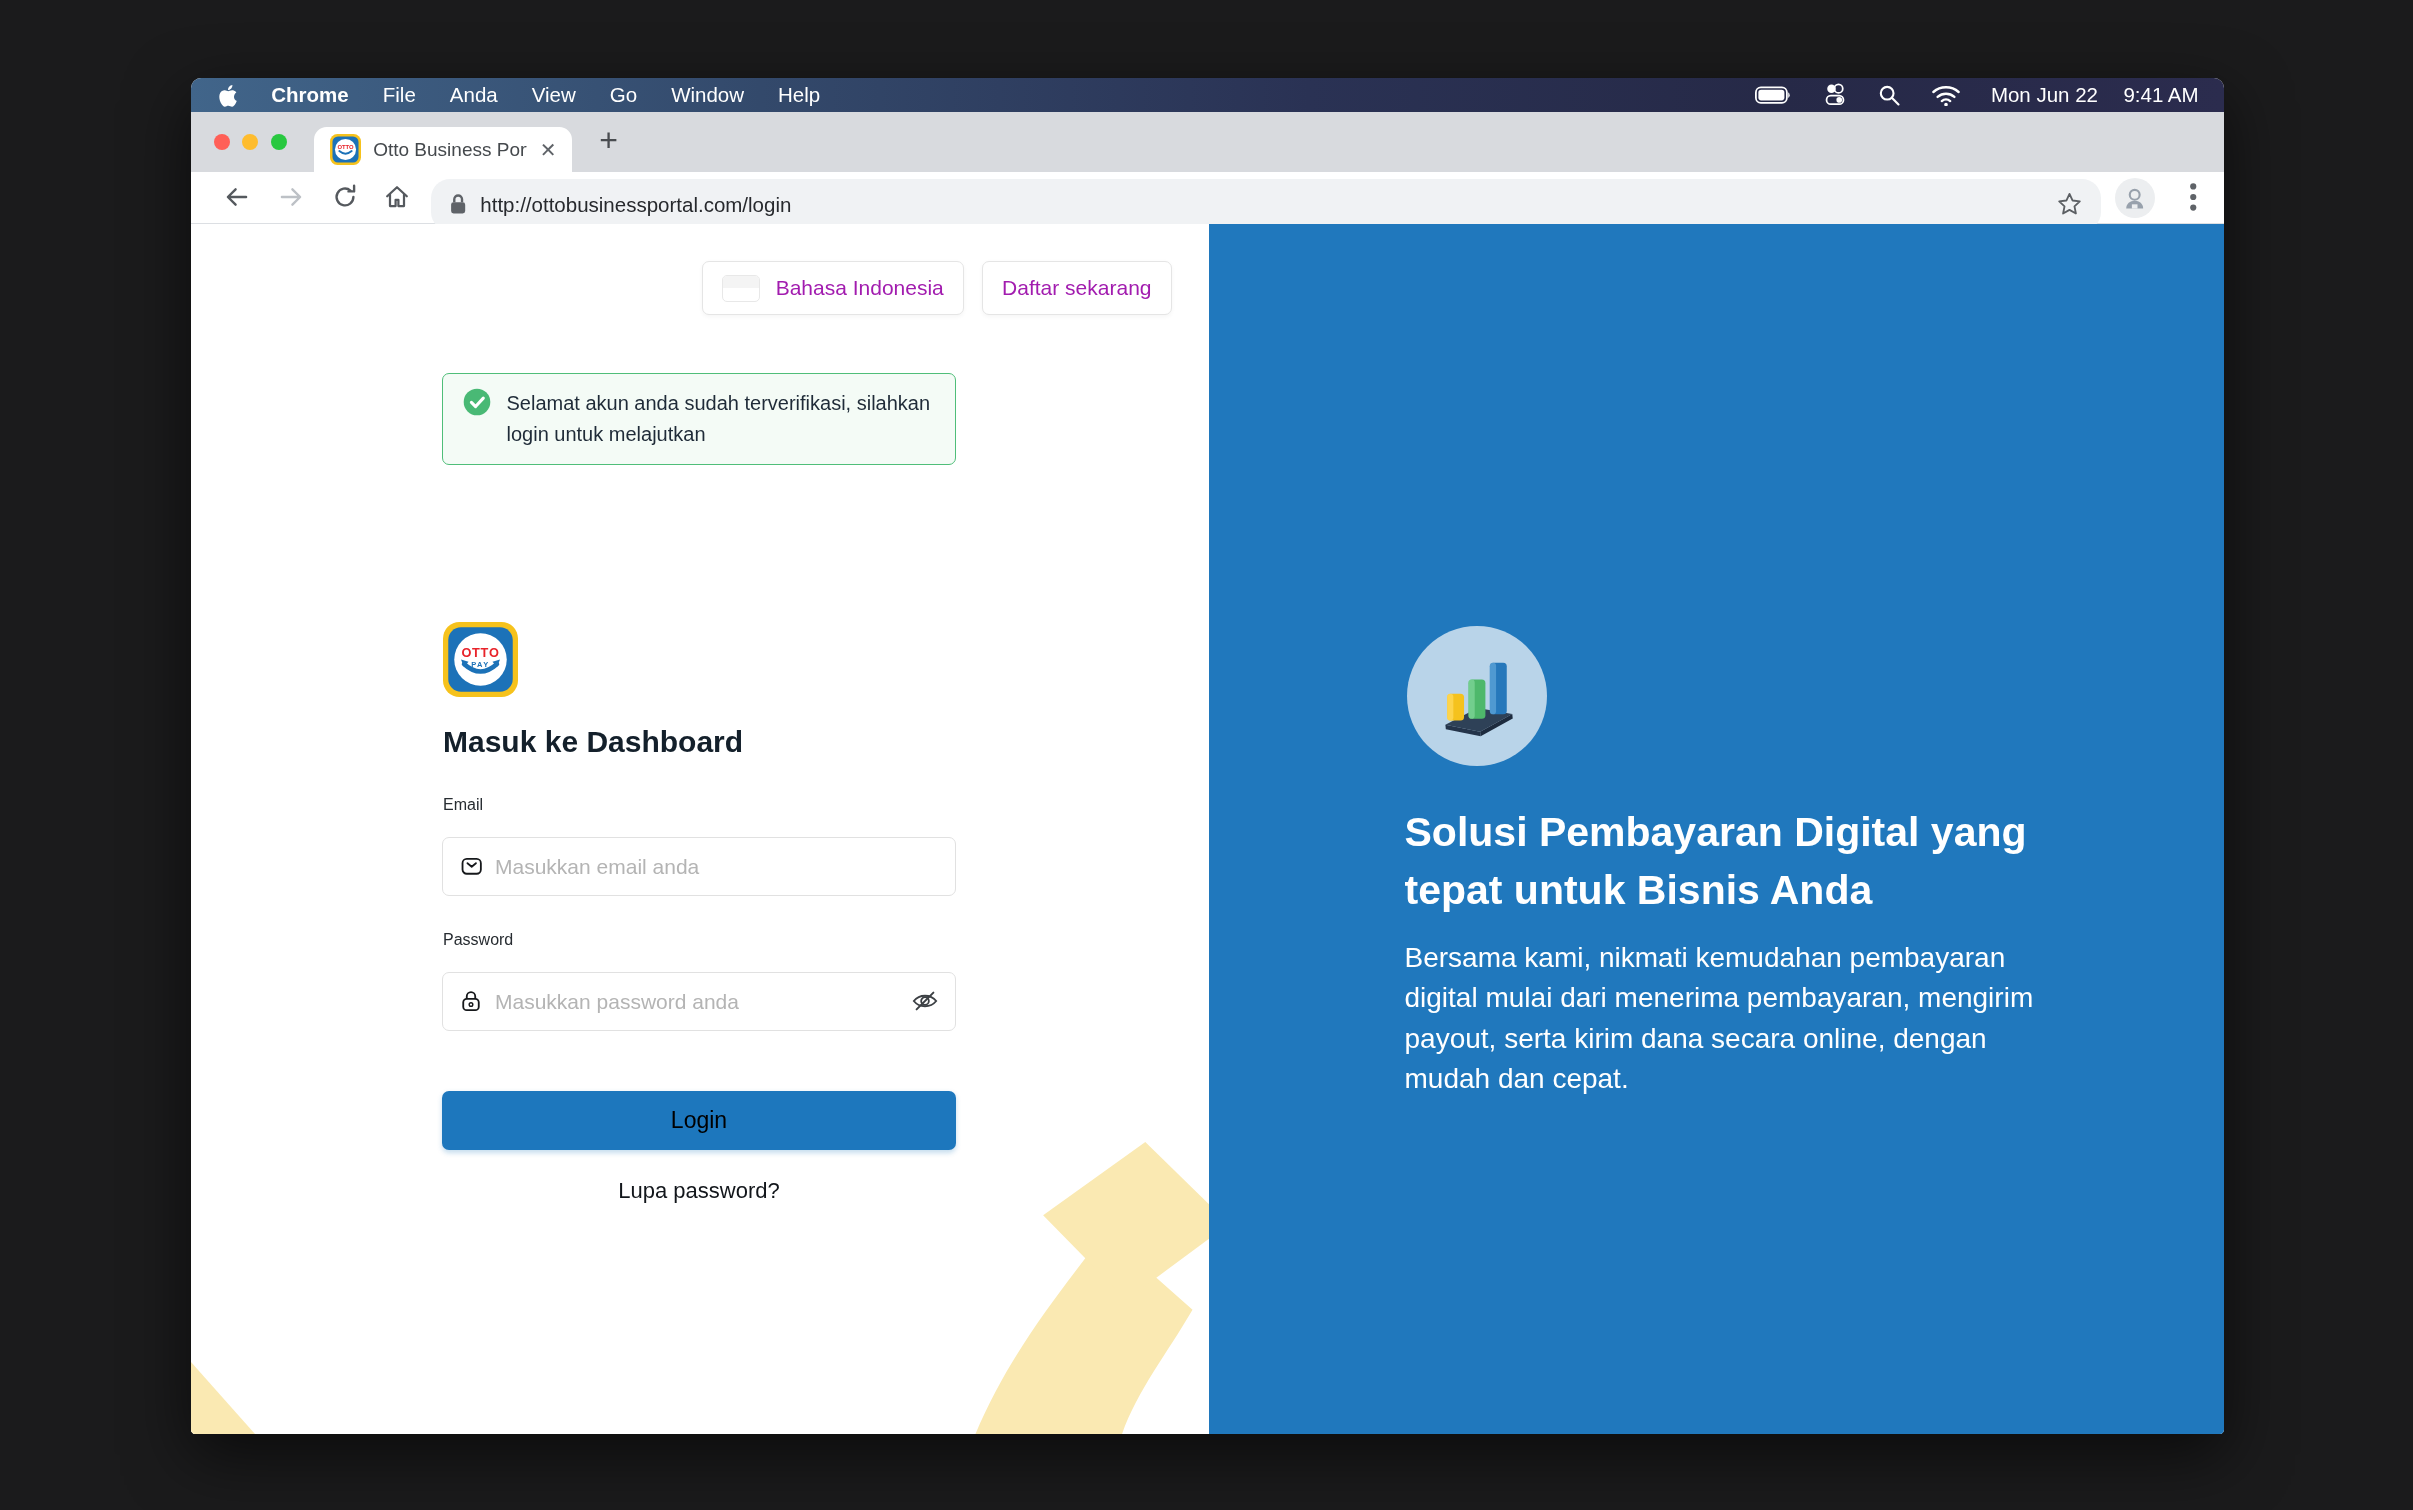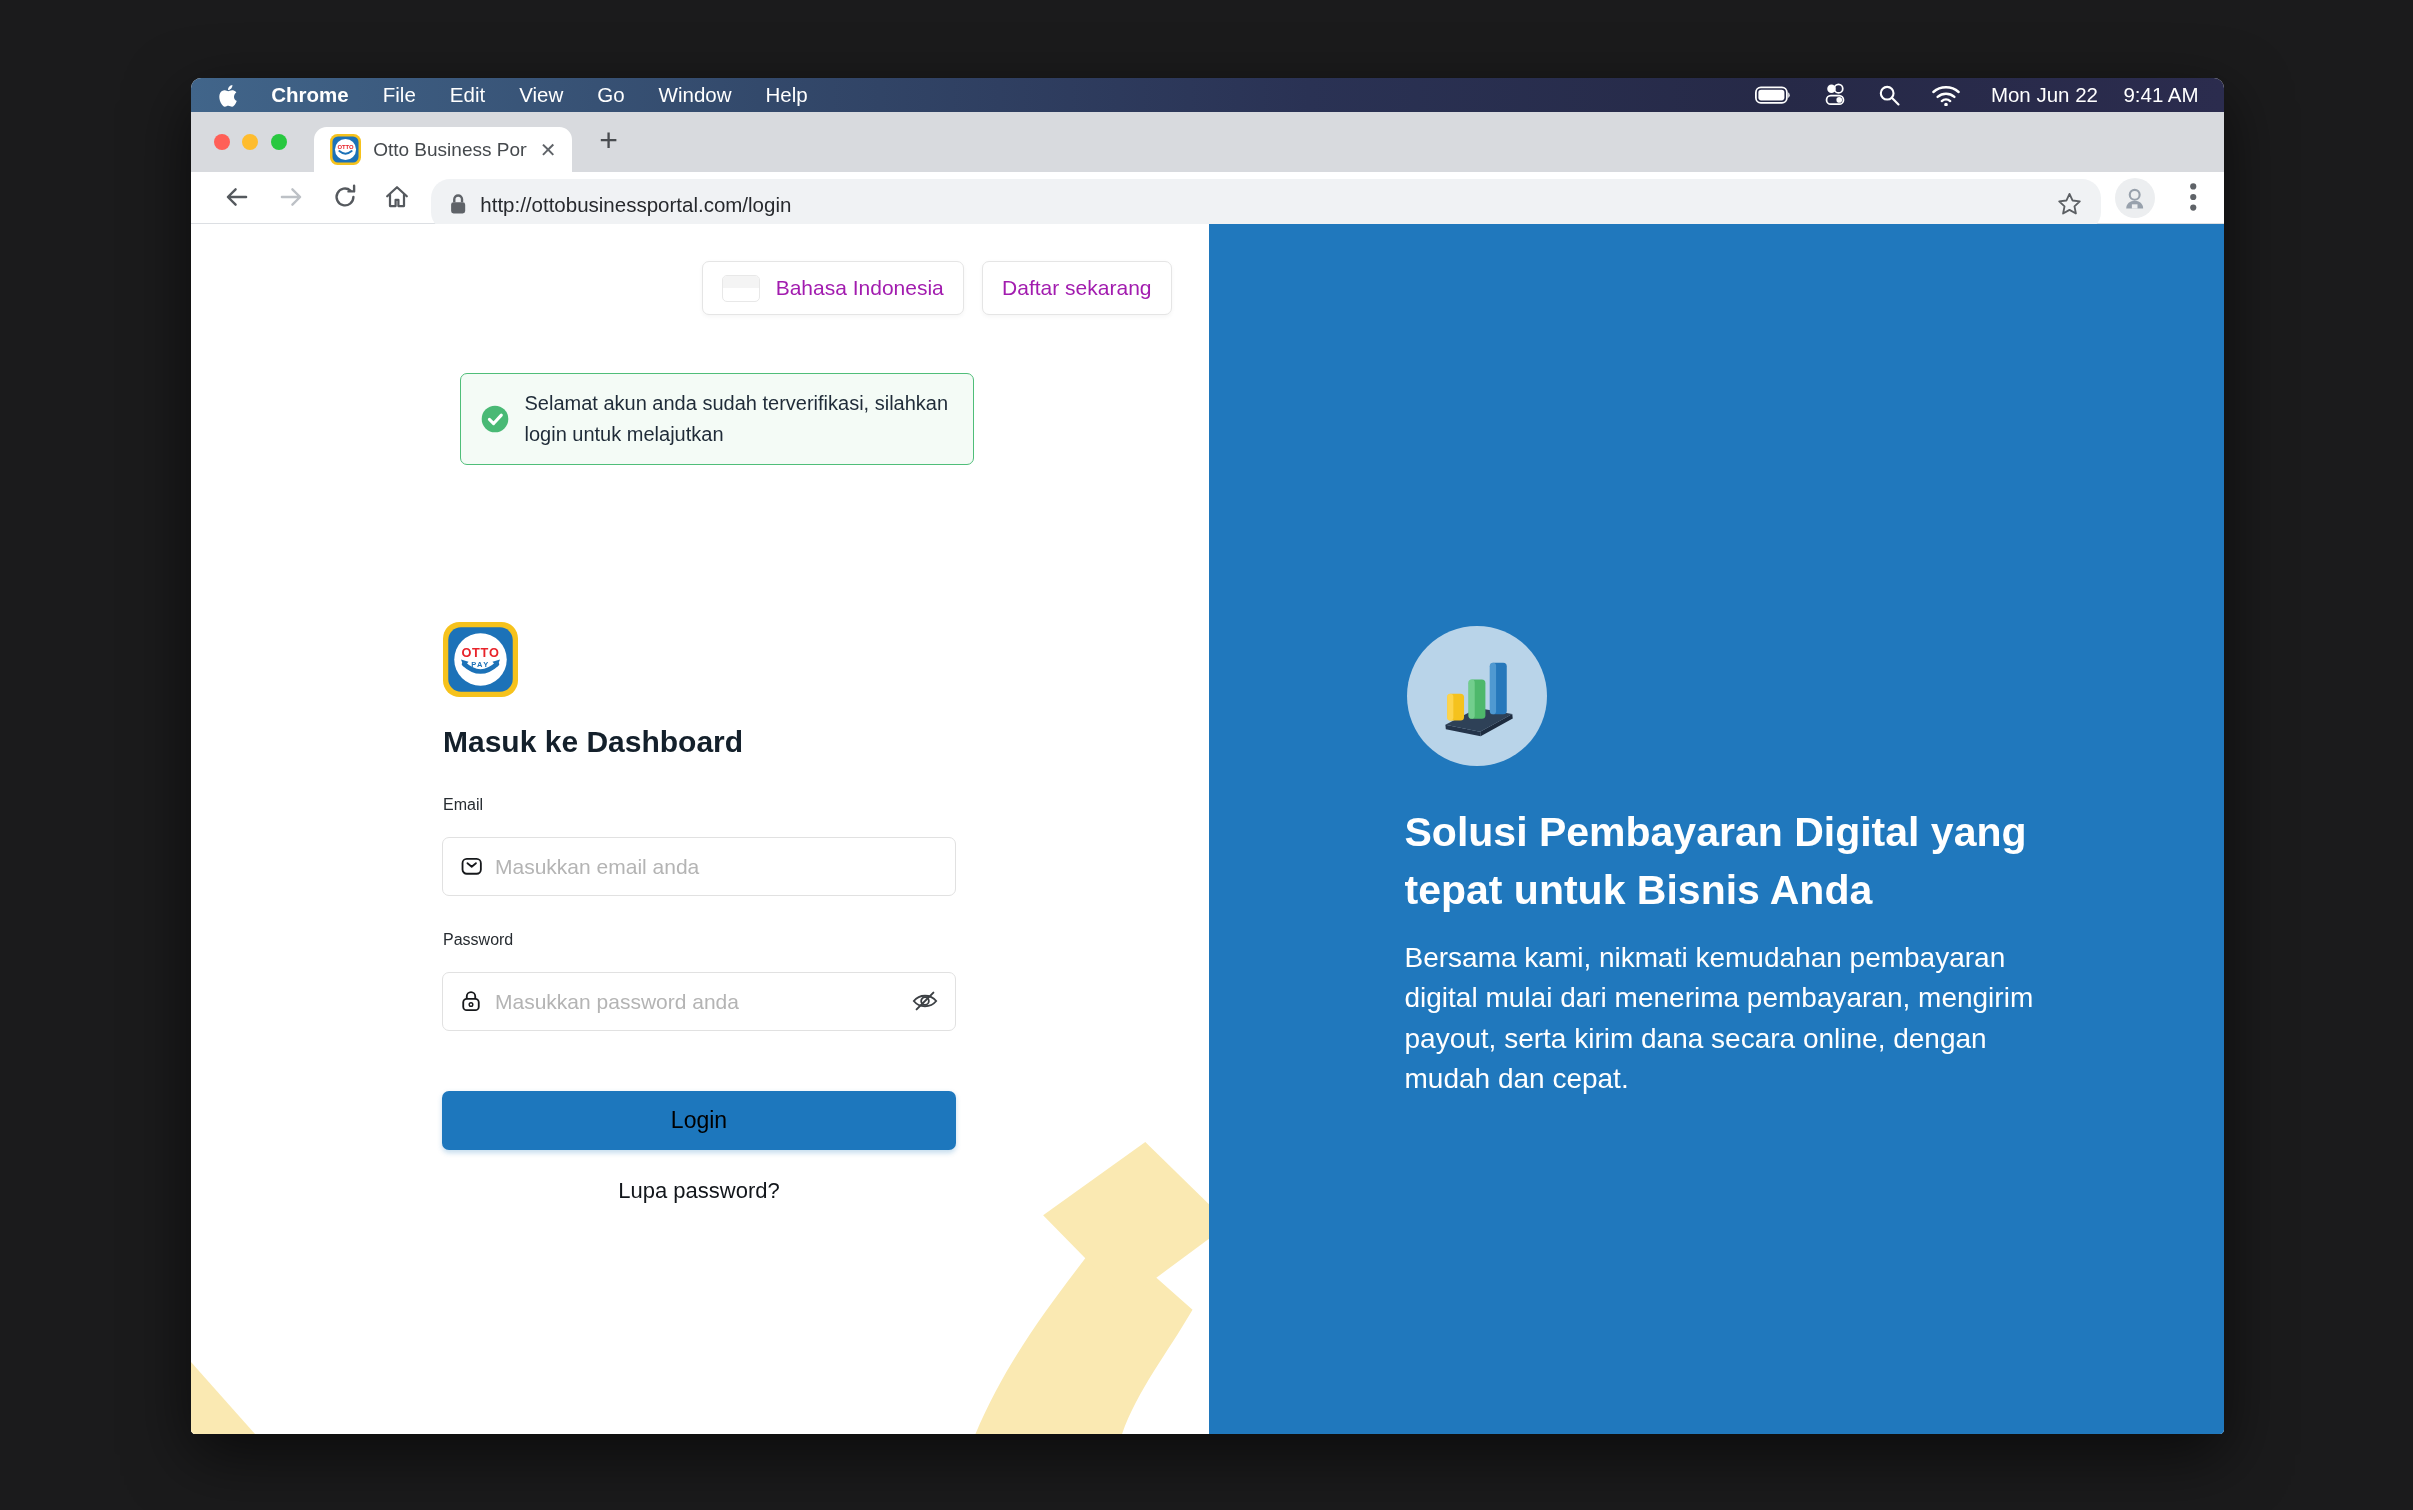--- a/index.html
+++ b/index.html
@@ -52,21 +52,21 @@
 
   .top-buttons { position:absolute; top:37px; right:37px; display:flex; gap:18.3px; }
   .pill-btn { height:54px; background:#fff; border:1.4px solid #e5e5e5; border-radius:7px;
               display:flex; align-items:center; gap:15.5px; padding:0 19px; font-size:21px; color:#a21caf;
               box-shadow:0 1.4px 4.2px rgba(0,0,0,.04); cursor:pointer; }
   .flag { width:38px; height:27px; border-radius:5px; overflow:hidden; border:0.7px solid #e8e8e8; }
   .flag .red { height:50%; background:#e0161c; } .flag .white { height:50%; background:#f4f4f4; }
 
   .alert { position:absolute; left:251px; top:149px; width:514px; min-height:85px;
            border:1.4px solid #4fbe79; background:#f4fbf6; border-radius:7px;
-           display:flex; align-items:center; gap:15.5px; padding:14px 20px;margin-left:18px; }
+           display:flex; gap:15.5px; padding:14px 20px; }
   .alert-text { font-size:20px; line-height:1.55; color:#1f2b38; }
   .check-badge { flex:0 0 28px; }
 
   .brand-logo { position:absolute; left:252px; top:398px; width:75px; height:75px; }
   .form-heading { position:absolute; left:252px; top:501px; font-size:30px; font-weight:700; color:#14202b; }
 
   .field-label { position:absolute; left:252px; font-size:16px; color:#272c31; }
   .lbl-email { top:572px; } .lbl-password { top:707px; }
   .field { position:absolute; left:251px; width:514px; height:59px; }
   .fld-email { top:613px; } .fld-password { top:748px; }
@@ -103,21 +103,21 @@
 
     <div class="menubar">
       <div class="menubar-left">
         <span class="mi apple-glyph">
           <svg width="18.3" height="22" viewBox="0 0 26 31">
               <path fill="#fff" d="M21.3 16.4c0-4 3.3-5.9 3.4-6-1.8-2.7-4.7-3-5.7-3.1-2.4-.2-4.7 1.4-5.9 1.4-1.2 0-3.1-1.4-5.1-1.3C5.4 7.5 3 8.9 1.7 11.2c-2.7 4.7-.7 11.7 1.9 15.5 1.3 1.9 2.8 4 4.8 3.9 1.9-.1 2.7-1.2 5-1.2s3 1.2 5.1 1.2c2.1 0 3.4-1.9 4.7-3.8 1.5-2.2 2.1-4.3 2.1-4.4-.1-.1-4-1.6-4-6zM17.4 4.8c1-1.3 1.8-3 1.6-4.8-1.5.1-3.4 1-4.5 2.3-1 1.1-1.9 3-1.6 4.7 1.7.1 3.4-.9 4.5-2.2z"></path>
             </svg>
         </span>
         <span class="mi app-name">Chrome</span>
         <span class="mi">File</span>
-        <span class="mi">Edit</span>
+        <span class="mi">Anda</span>
         <span class="mi">View</span>
         <span class="mi">Go</span>
         <span class="mi">Window</span>
         <span class="mi">Help</span>
       </div>
       <div class="menubar-right">
         <span>
           <svg width="37" height="18.3" viewBox="0 0 52 26">
               <rect x="1" y="2" width="44" height="22" rx="7" fill="none" stroke="#fff" stroke-width="2.5"></rect>
               <rect x="4.5" y="5.5" width="37" height="15" rx="4" fill="#fff"></rect>

